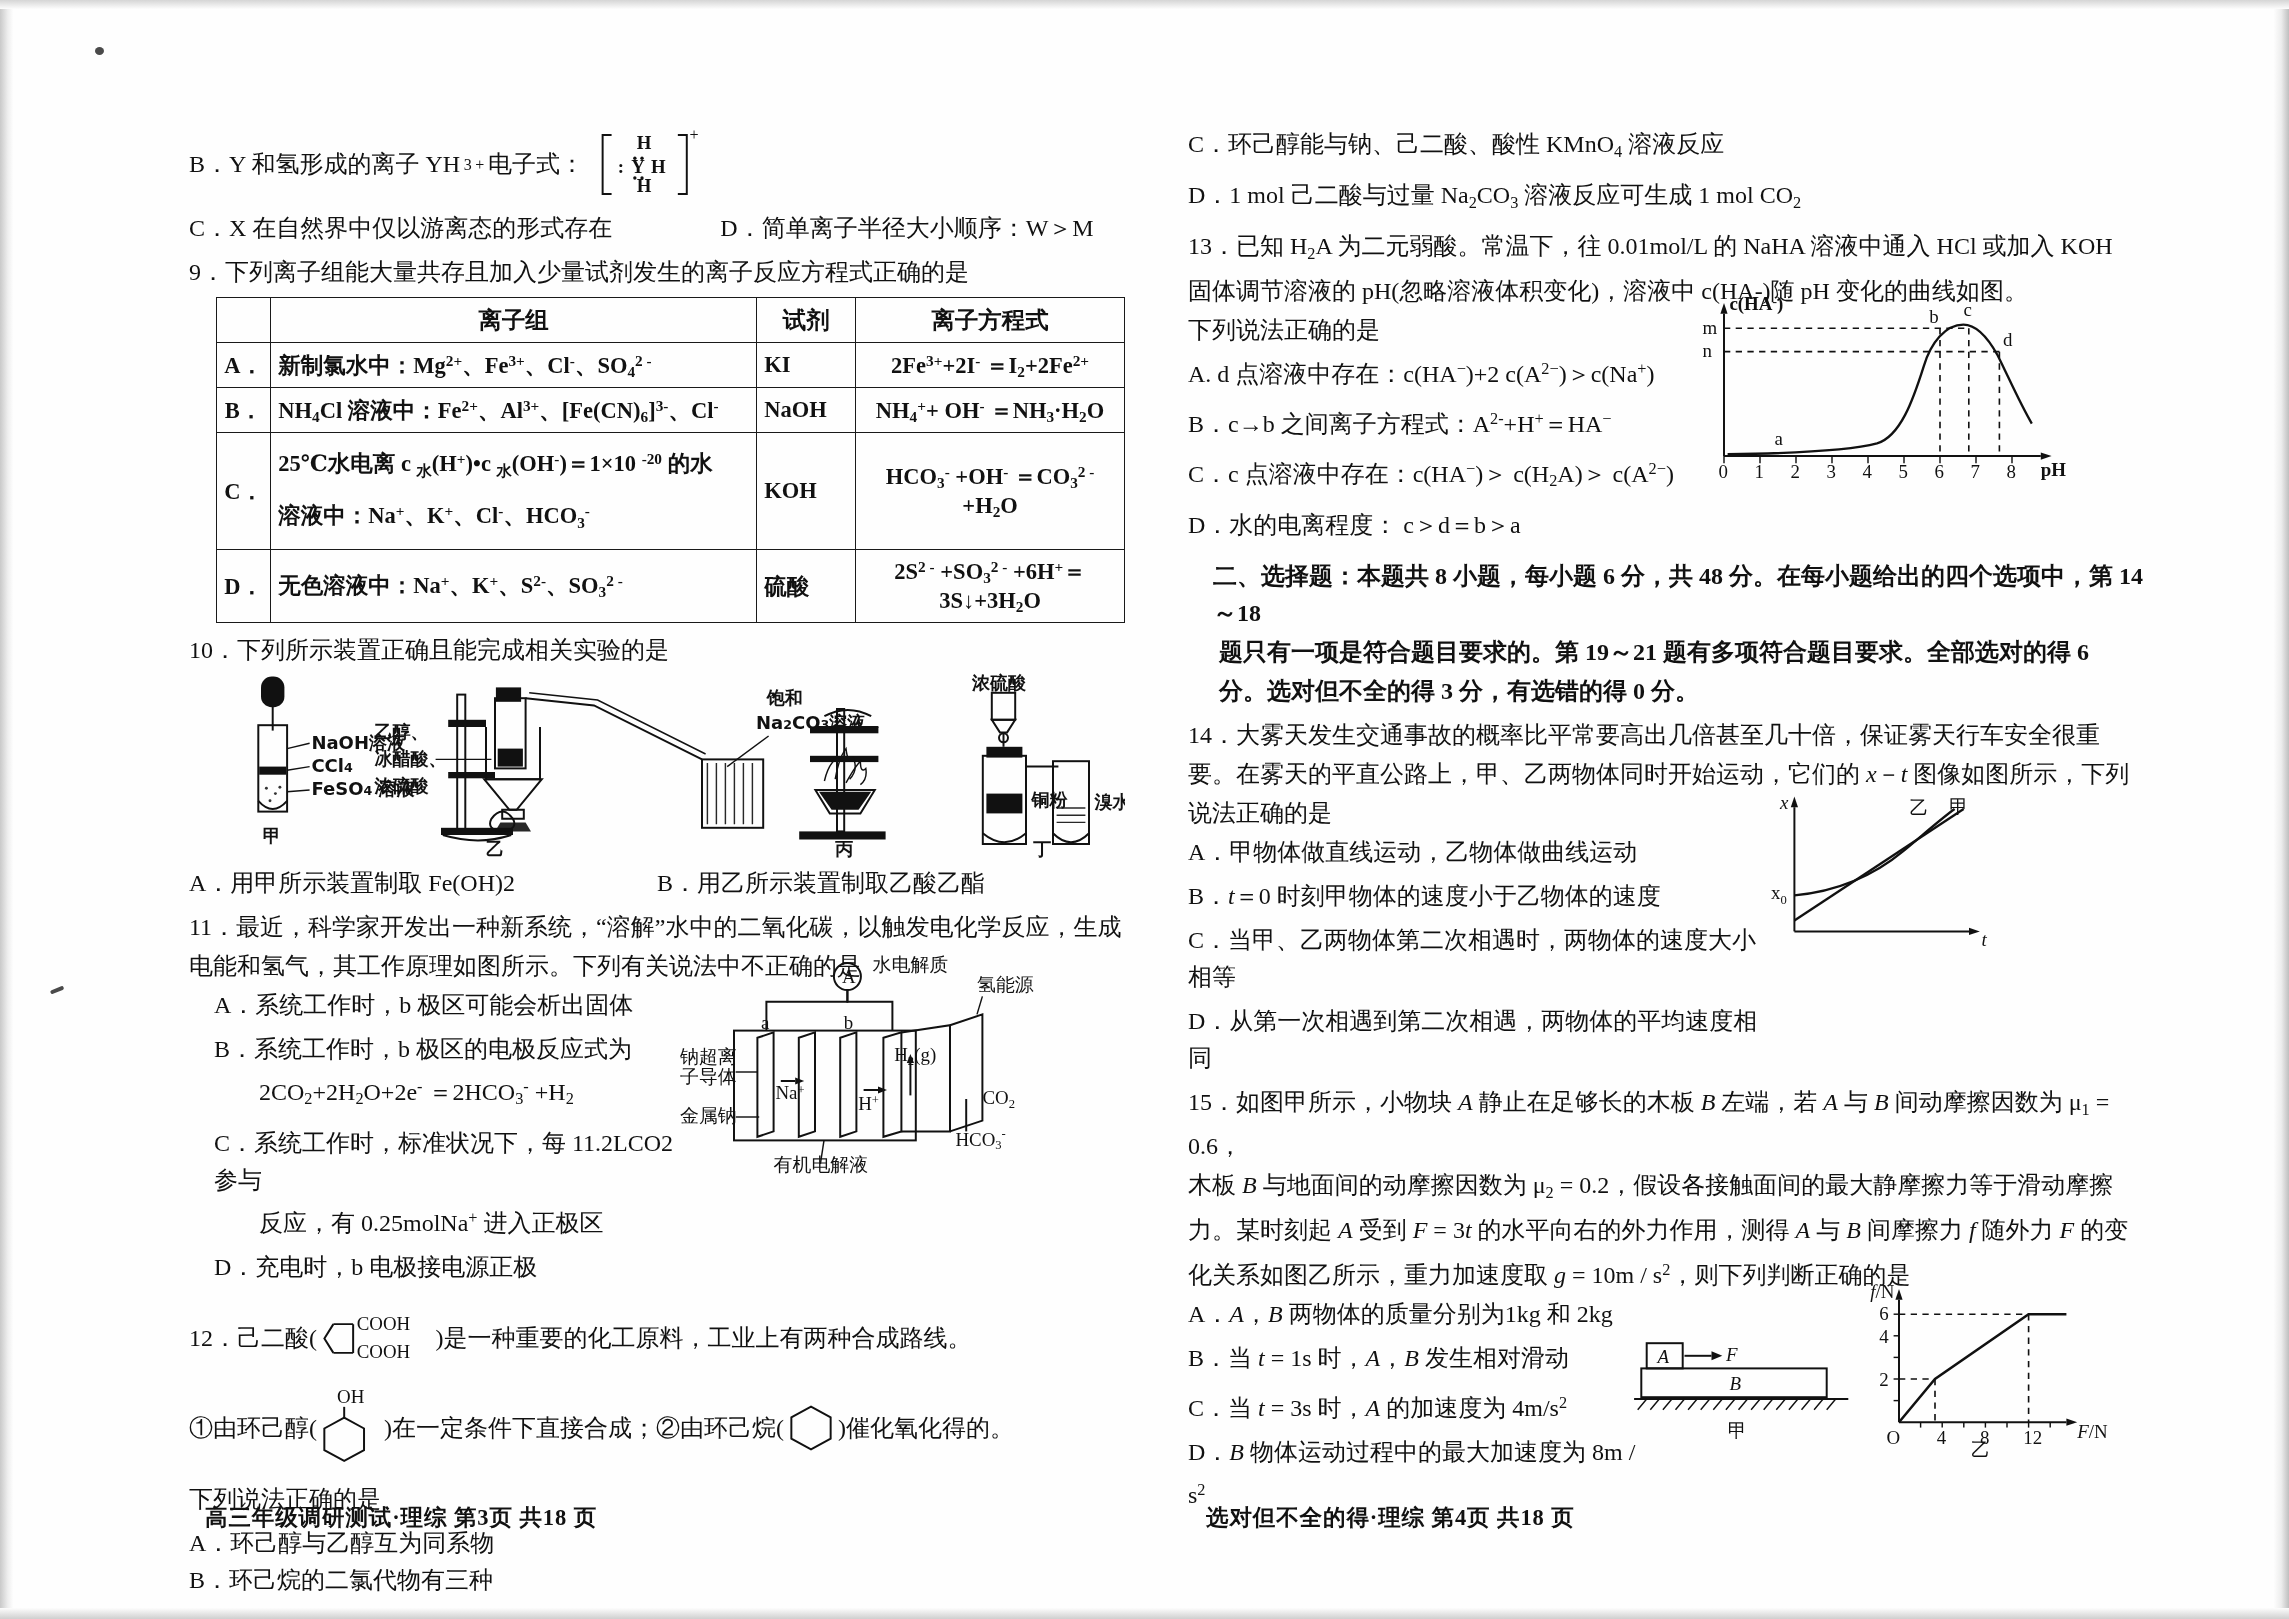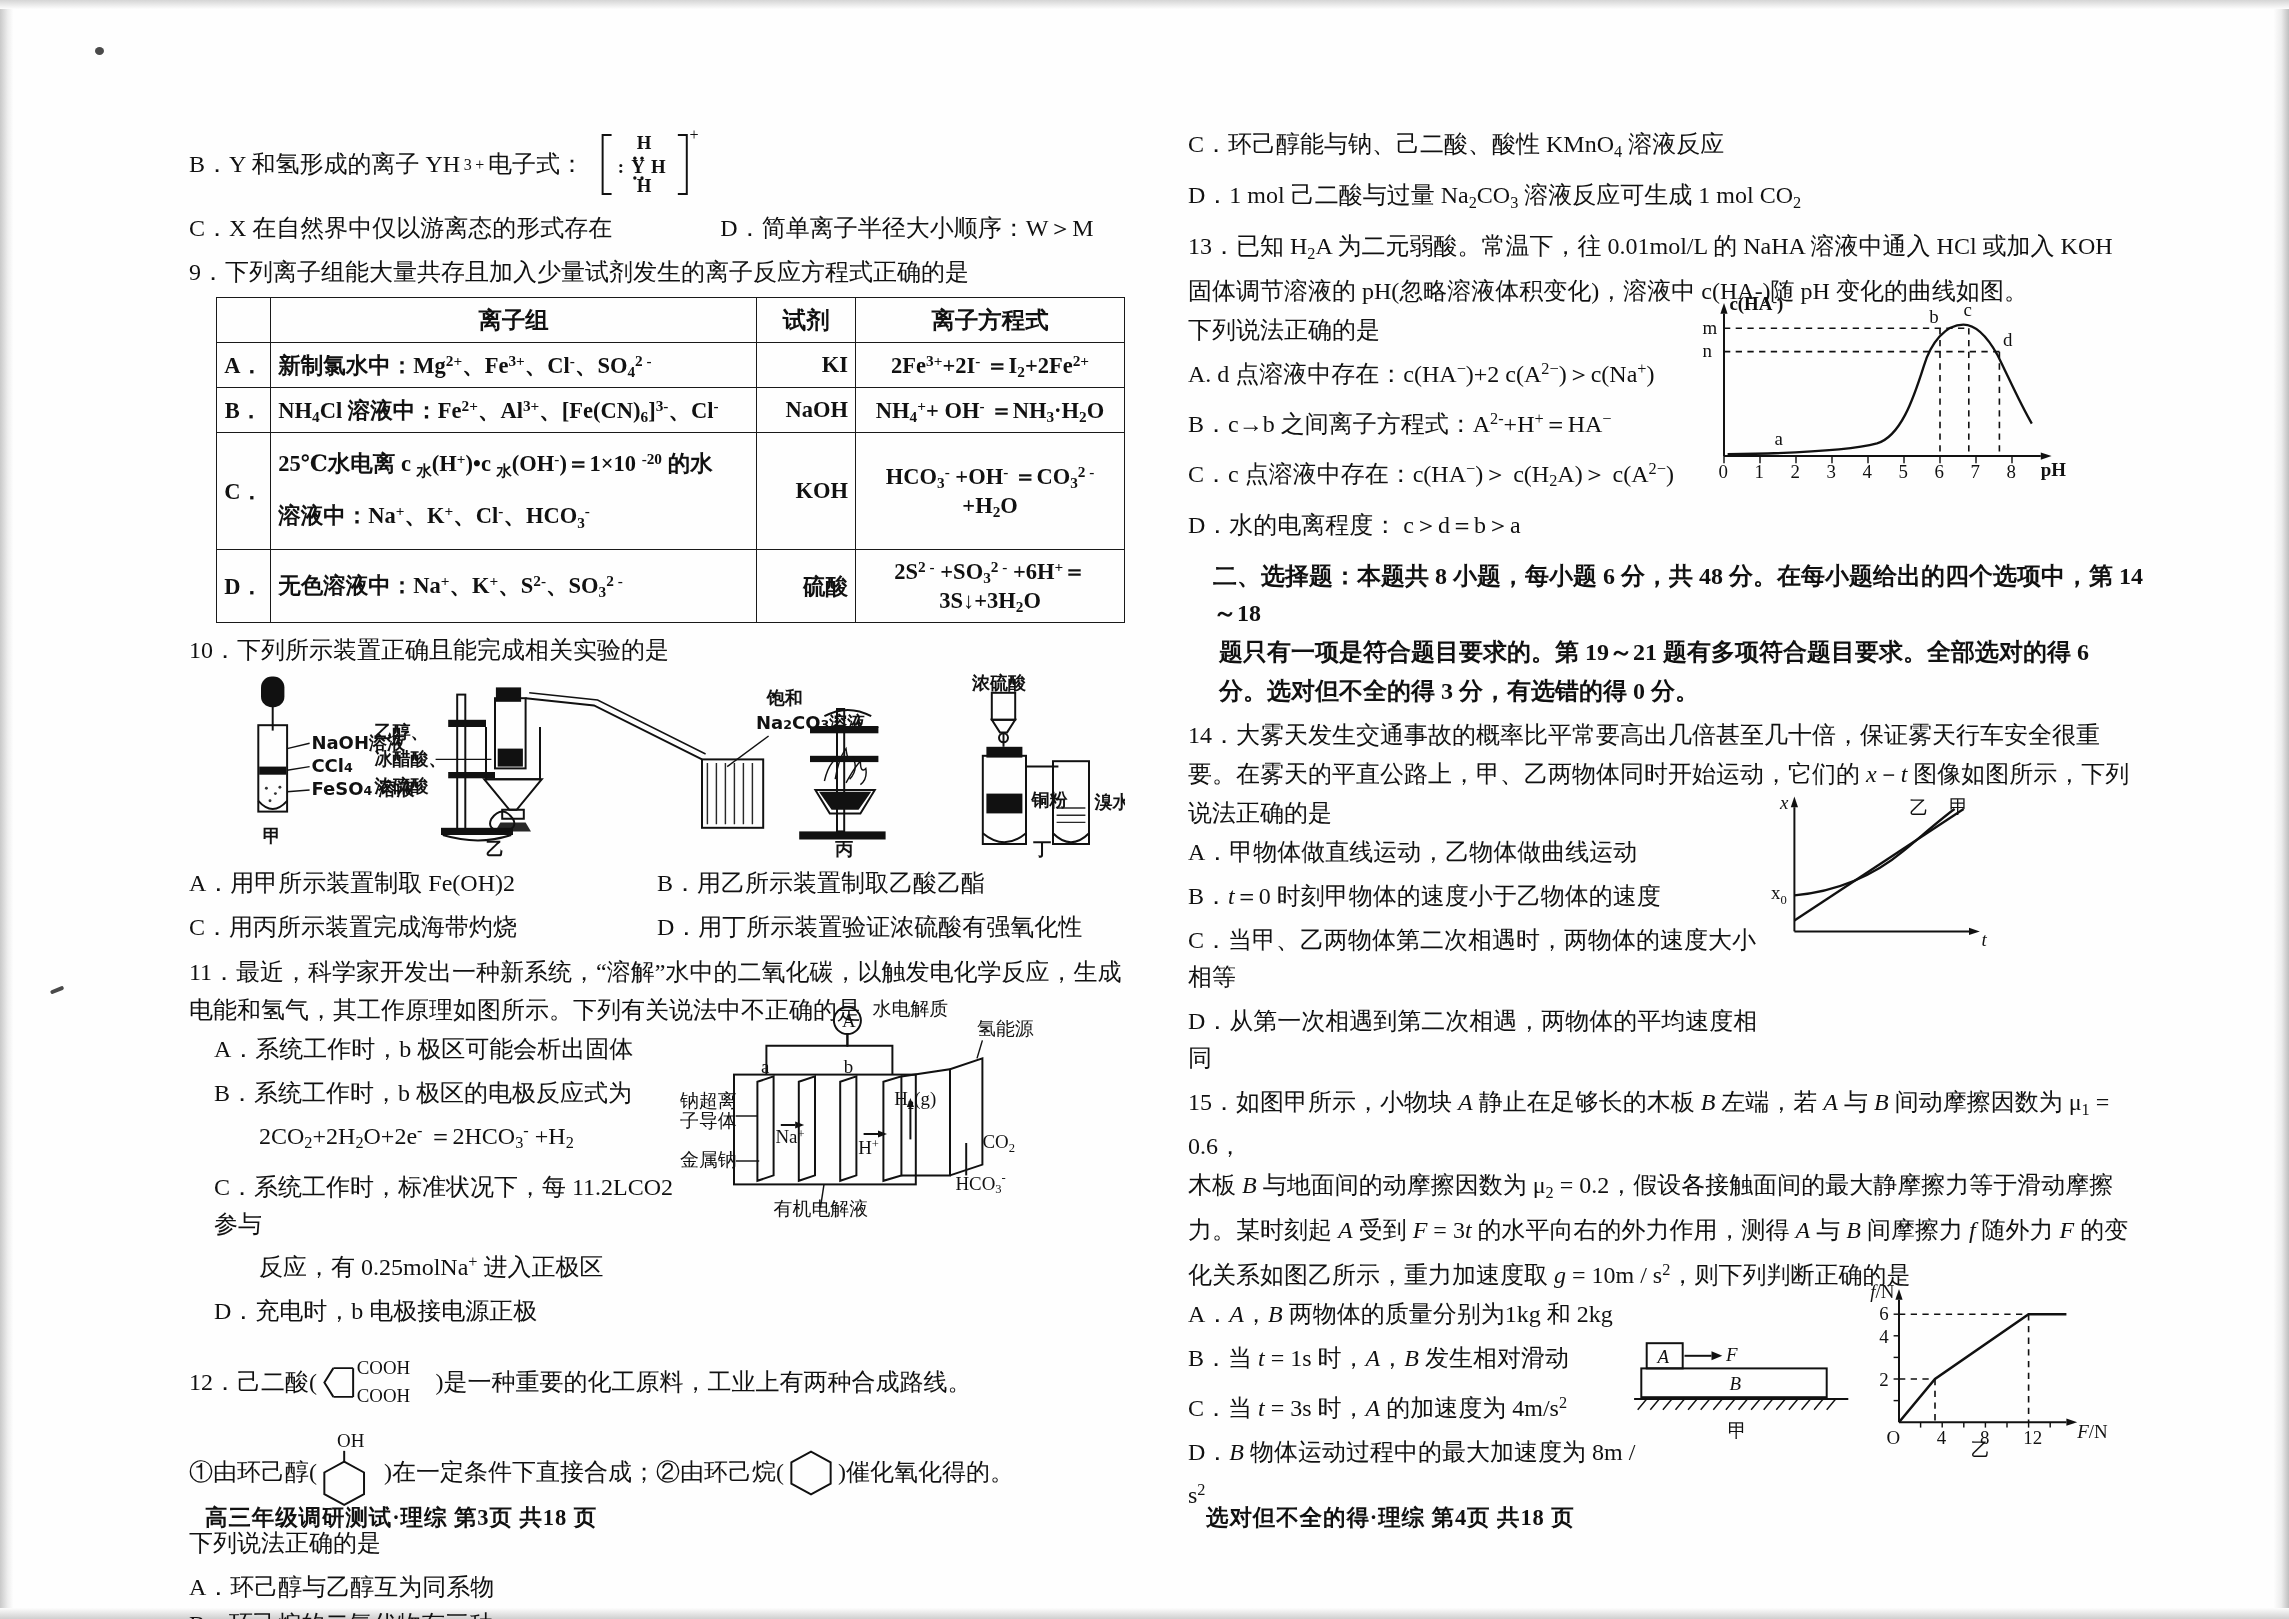--- a/index.html
+++ b/index.html
@@ -49,21 +49,21 @@
   }
   table.q9 td, table.q9 th {
     border: 1.8px solid #1a1a1a;
     padding: 6.3px 7.2px;
     font-weight: bold;
     vertical-align: middle;
   }
   table.q9 th { text-align:center; font-size:23.4px; }
   td.lab { width:47px; text-align:center; }
   td.grp { width:486px; text-align:left; padding-left:12.6px; }
-  td.rg  { width:99px; text-align:right; }
+  td.rg  { width:99px; text-align:left; }
   td.eq  { text-align:center; }
 
   
   .fig { position:relative; }
 
   
   .footer {
     position:absolute; bottom:86px; font-size:22.5px; letter-spacing:0.9px;
     font-family:"Liberation Serif", serif; font-weight:600;
   }
@@ -268,24 +268,20 @@
           <text class="hand" x="976" y="150">溴水</text>
           <text class="hand" x="908" y="202">丁</text>
         </g>
       </svg>
     </div>
 
     <div class="opt" style="display:flex;">
       <span style="width:468px;">A．用甲所示装置制取 Fe(OH)2</span>
       <span>B．用乙所示装置制取乙酸乙酯</span>
     </div>
-    <div class="opt" style="display:flex;">
-      <span style="width:468px;">C．用丙所示装置完成海带灼烧</span>
-      <span>D．用丁所示装置验证浓硫酸有强氧化性</span>
-    </div>
 
     <div class="ln tight">11．最近，科学家开发出一种新系统，“溶解”水中的二氧化碳，以触发电化学反应，生成</div>
     <div class="ln tight">电能和氢气，其工作原理如图所示。下列有关说法中不正确的是</div>
 
     <div style="position:relative;">
       <div style="width:486px;">
         <div class="opt" style="margin-left:25px;">A．系统工作时，b 极区可能会析出固体</div>
         <div class="opt" style="margin-left:25px;margin-bottom:0;">B．系统工作时，b 极区的电极反应式为</div>
         <div class="opt" style="margin-left:70px;">2CO<sub>2</sub>+2H<sub>2</sub>O+2e<sup>-</sup> ＝2HCO<sub>3</sub><sup>-</sup> +H<sub>2</sub></div>
         <div class="opt" style="margin-left:25px;margin-bottom:0;">C．系统工作时，标准状况下，每 11.2LCO2 参与</div>

